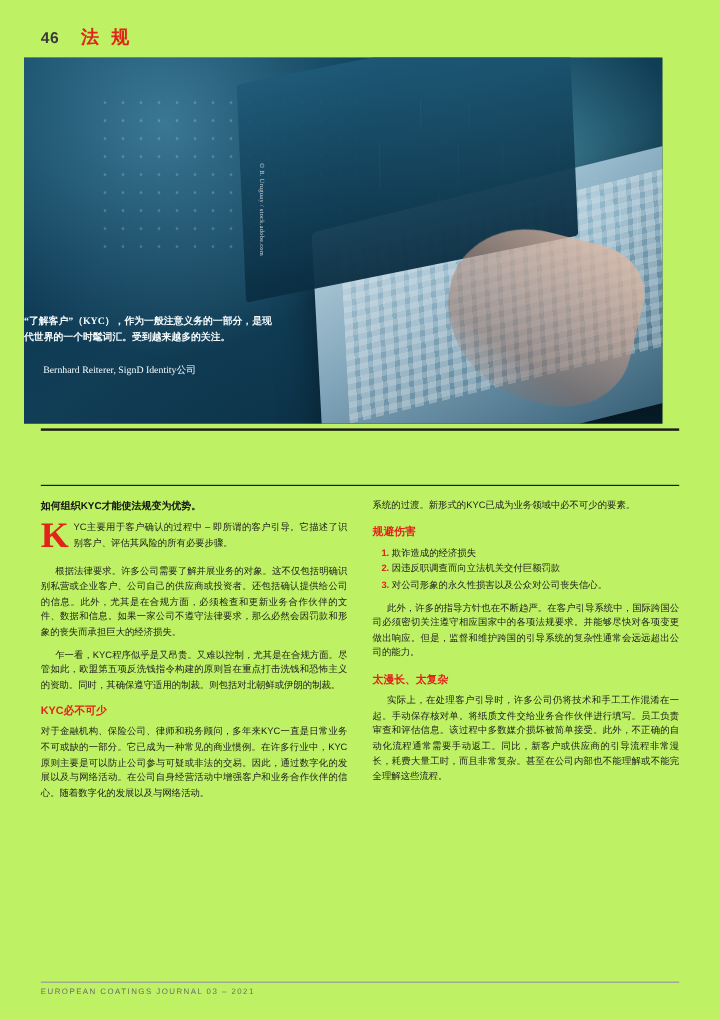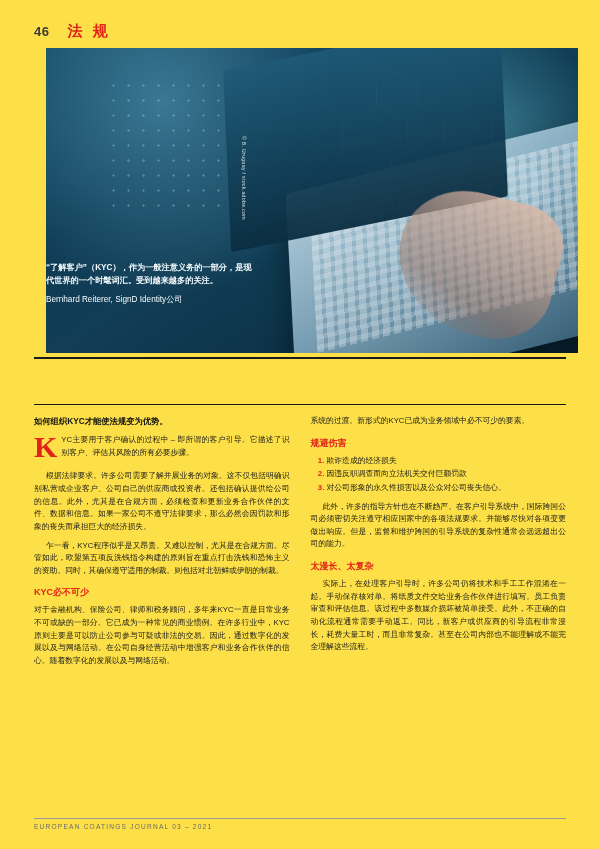--- a/index.html
+++ b/index.html
@@ -12,21 +12,21 @@
     height: 849px;
     font-family: "Liberation Sans", sans-serif;
     color: #1a1a1a;
     position: relative;
     overflow: hidden;
   }
   .page {
     position: relative;
     width: 600px;
     height: 849px;
-    background: #fde047;
+    background: #bef264;
   }
 
   
   .header {
     position: absolute;
     top: 22px;
     left: 34px;
     display: flex;
     align-items: baseline;
     gap: 18px;
@@ -41,25 +41,26 @@
     font-size: 15px;
     font-weight: bold;
     color: #e2231a;
     letter-spacing: 3px;
   }
 
   
   .hero {
     position: absolute;
     top: 48px;
-    left: 46px;
+    left: 20px;
     width: 532px;
     height: 305px;
     overflow: hidden;
     background: #0d2d40;
+    font-family: Liberation Serif, serif;
   }
   .hero-bg {
     position: absolute;
     inset: 0;
     background:
       radial-gradient(circle at 78% 38%, rgba(120,215,235,0.55) 0%, rgba(20,90,120,0.15) 34%, rgba(0,0,0,0) 60%),
       radial-gradient(circle at 22% 18%, rgba(110,190,220,0.45) 0%, rgba(10,60,90,0.1) 40%, rgba(0,0,0,0) 68%),
       linear-gradient(145deg, #11455f 0%, #0f3b55 28%, #123d55 46%, #0c3247 70%, #071f2d 100%);
   }
   .hero-laptop {
@@ -159,21 +160,21 @@
     font-size: 8.2px;
     line-height: 1.55;
     color: #f3fbfd;
     margin: 0 0 7px 0;
     font-weight: bold;
   }
   .quote-author {
     font-size: 8.2px;
     line-height: 1.5;
     color: #f3fbfd;
-    margin: 0;
+    margin: 16px;
   }
 
   
   .rule-top {
     position: absolute;
     left: 34px;
     top: 357px;
     width: 532px;
     height: 2px;
     background: #1a1a1a;

